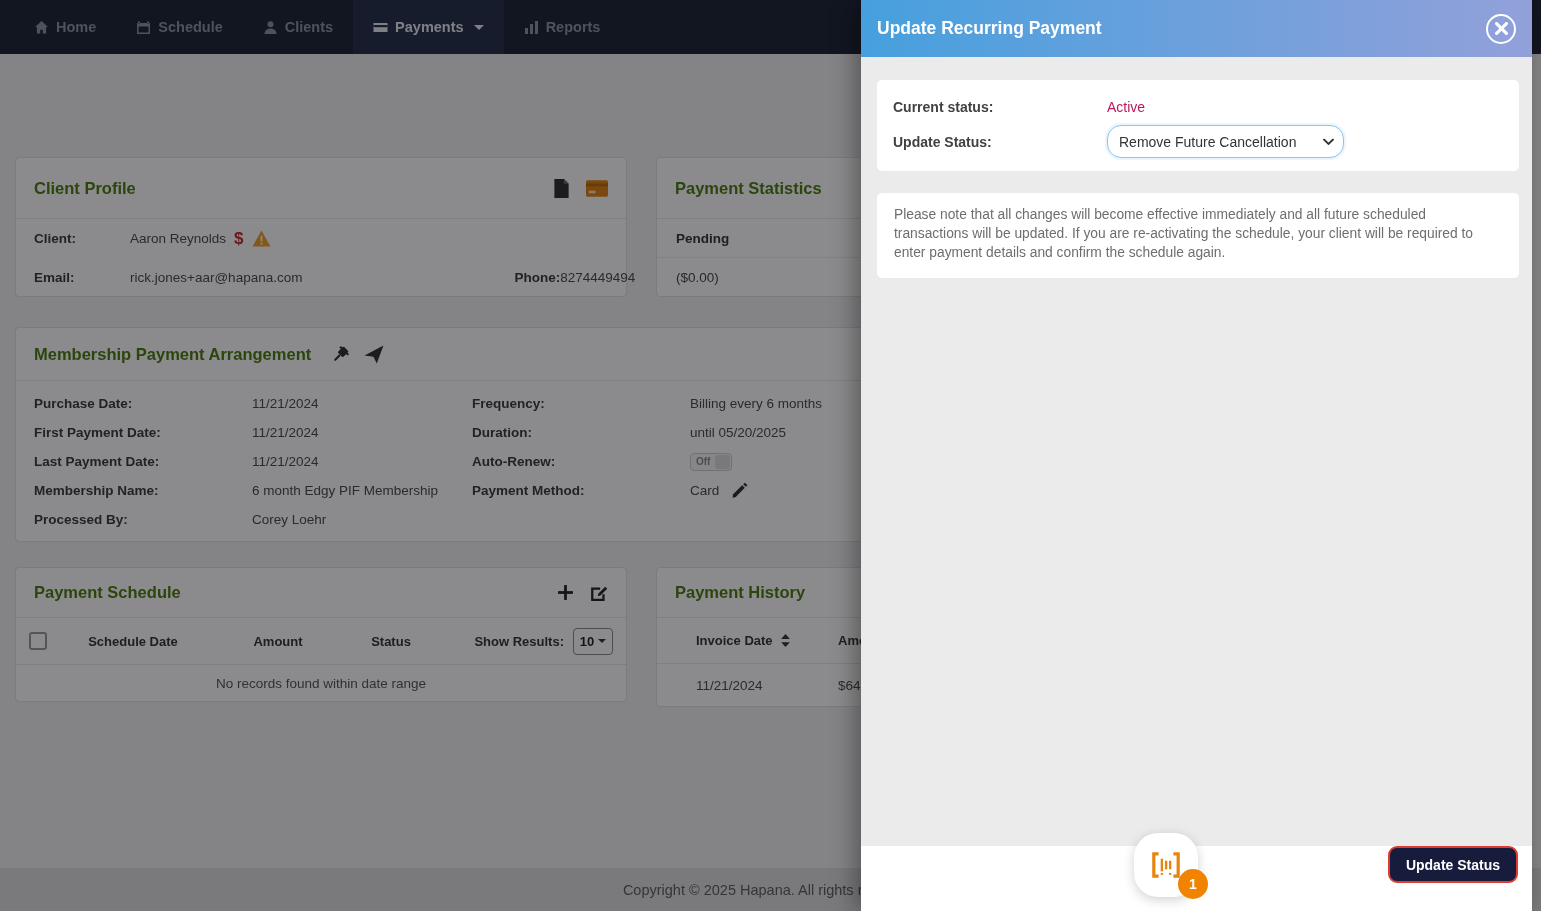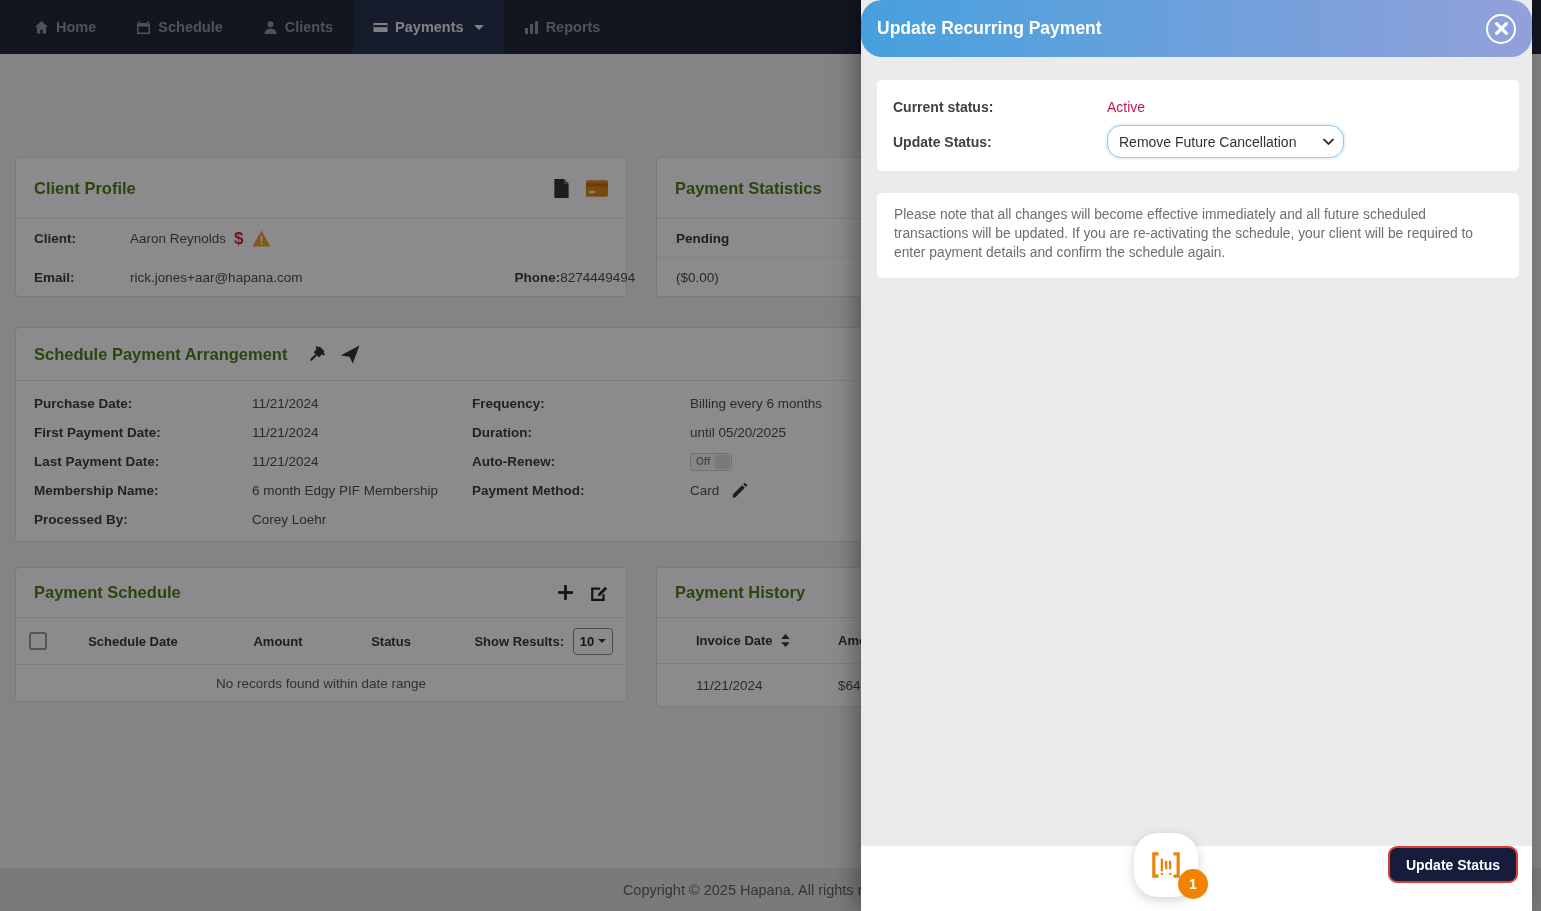--- a/index.html
+++ b/index.html
@@ -92,21 +92,21 @@
   .page-footer{position:absolute;left:0;right:0;bottom:0;height:43px;background:#dfdfdf;
                display:flex;align-items:center;justify-content:center;font-size:14.5px;color:#5d5d5d;}
 
   
   .overlay{position:absolute;inset:0;background:rgba(8,9,12,0.47);z-index:20;}
 
   
   .modal{position:absolute;top:0;left:861px;right:9px;bottom:0;background:#ebebeb;z-index:30;
          box-shadow:-6px 0 22px rgba(0,0,0,0.35);}
   .modal-head{height:57px;background:linear-gradient(90deg,#46a0de,#93a0da);
-              display:flex;align-items:center;padding:0 16px;border-radius:21px;}
+              display:flex;align-items:center;padding:0 16px;}
   .modal-title{color:#fff;font-size:17.5px;font-weight:bold;}
   .modal-close{margin-left:auto;width:30px;height:30px;border:2px solid #fff;border-radius:50%;
                display:flex;align-items:center;justify-content:center;cursor:pointer;background:transparent;}
   .m-card{position:absolute;left:16px;right:13px;background:#fff;border-radius:5px;}
   .m-card1{top:80px;height:91px;padding:13px 16px;}
   .m-row{display:flex;align-items:center;height:27px;}
   .m-row2{display:flex;align-items:center;margin-top:5px;}
   .m-label{width:214px;font-weight:bold;font-size:14px;color:#414141;flex:none;}
   .m-active{color:#be185d;font-size:14px;}
   .sel-wrap{position:relative;width:237px;height:33px;border:1.5px solid #8bc6ed;border-radius:14px;
@@ -214,21 +214,21 @@
       <div class="stat-row b">
         <span>Pending</span>
       </div>
       <div class="stat-row">
         <span>($0.00)</span>
       </div>
     </div>
 
     <div class="card arr-card">
       <div class="card-head">
-        <span class="t">Schedule Payment Arrangement</span>
+        <span class="t">Membership Payment Arrangement</span>
         <svg width="19" height="19" viewBox="0 0 18 18" fill="#2f2f2f">
             <g transform="rotate(45 9 9)">
               <rect x="5.5" y="1.5" width="7" height="8" rx="1"></rect>
               <rect x="3.5" y="3" width="11" height="2"></rect>
               <rect x="8" y="9.5" width="2" height="7.5" rx="1"></rect>
             </g>
           </svg>
         <svg width="20" height="19" viewBox="0 0 18 17" fill="#2f2f2f">
             <path d="M0.5 9.5L17.5 0.5L11.5 16.5L8.5 10.5z"></path>
             <path d="M8.5 10.5L17.5 0.5L10 9z" fill="#6b6b6b"></path>

